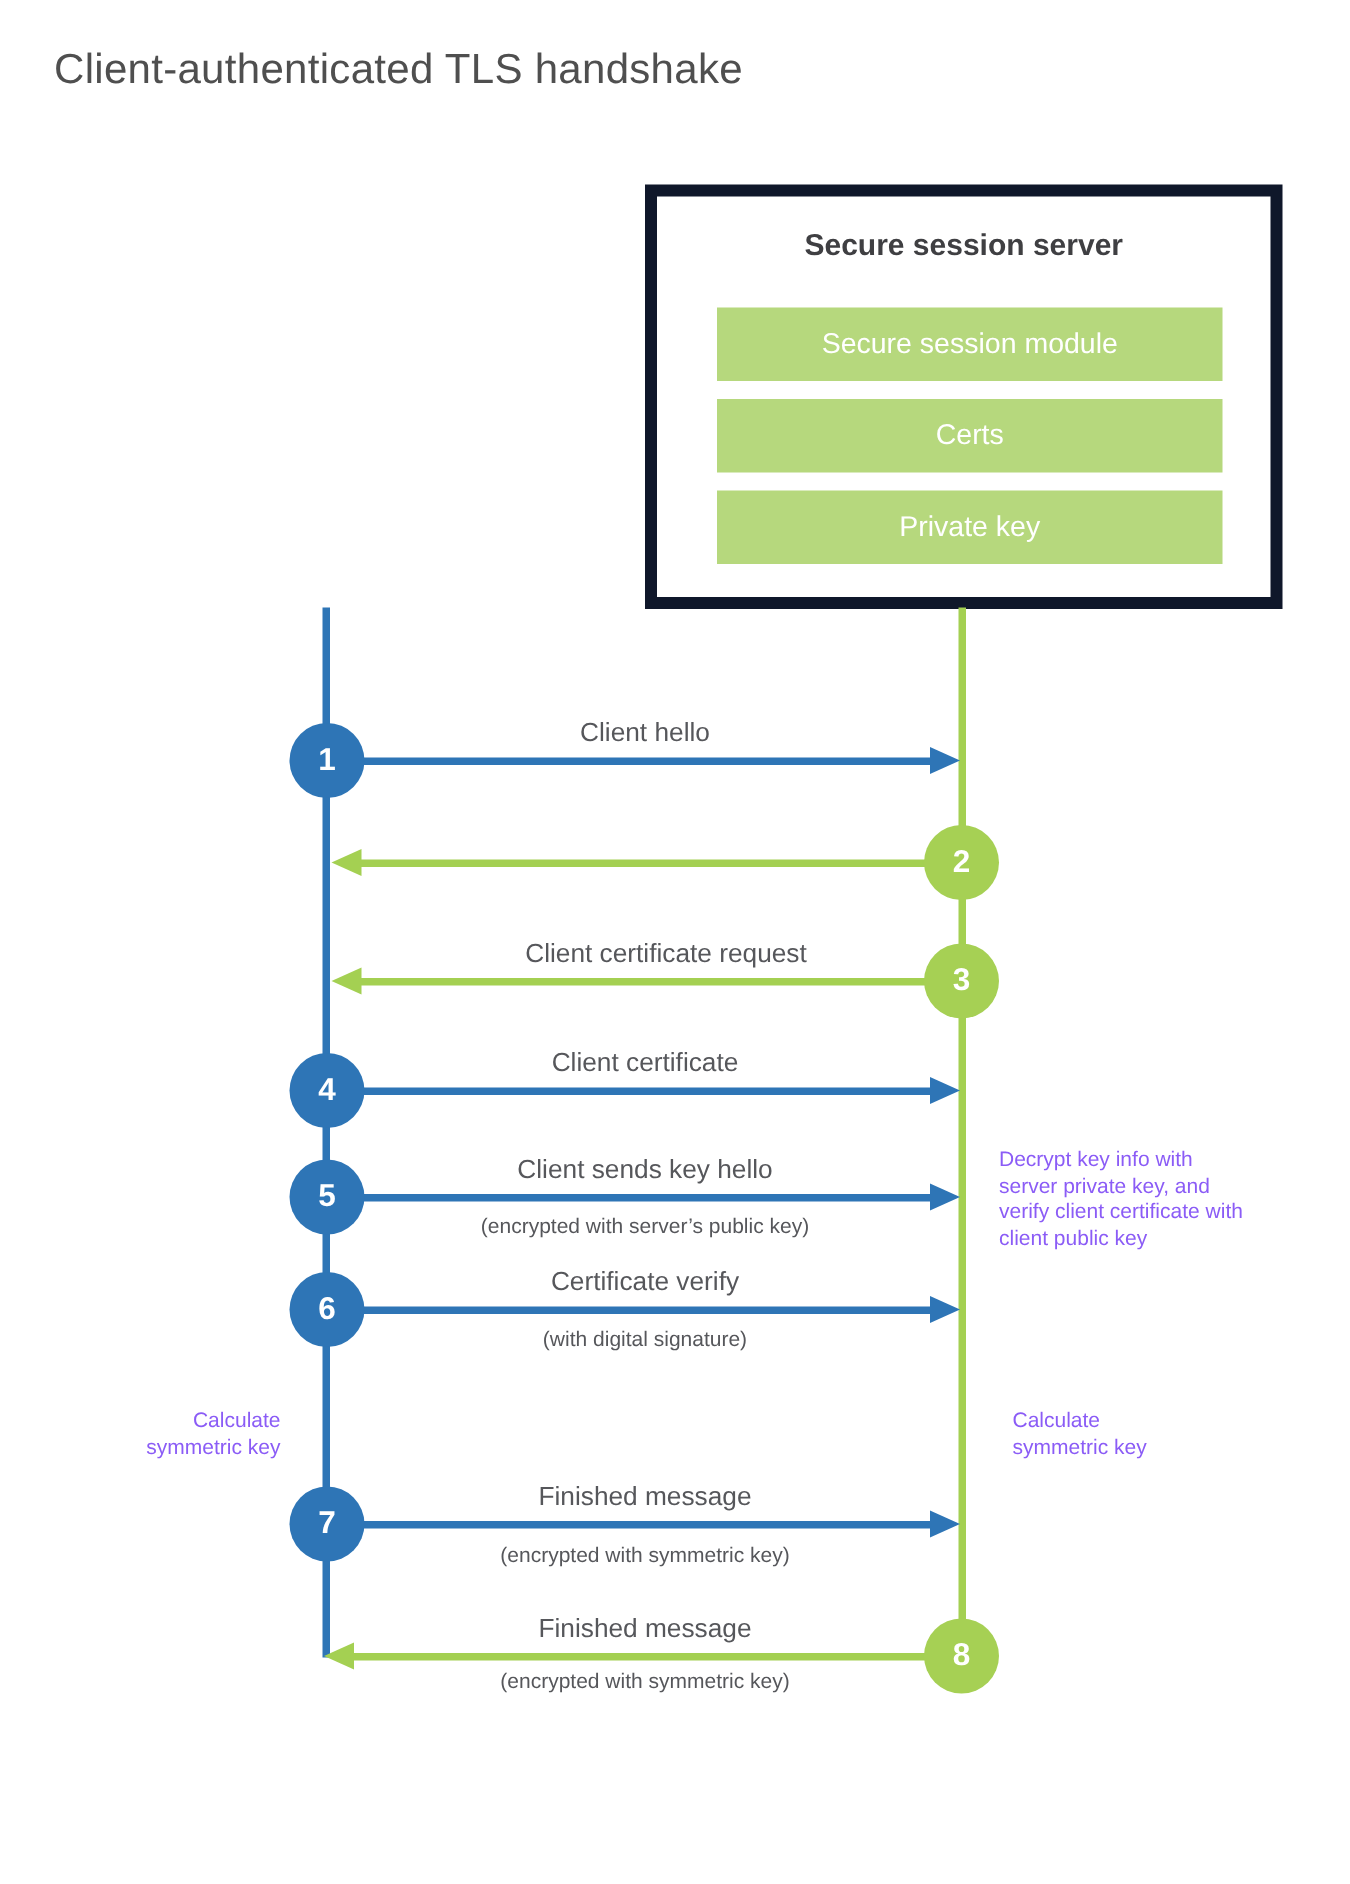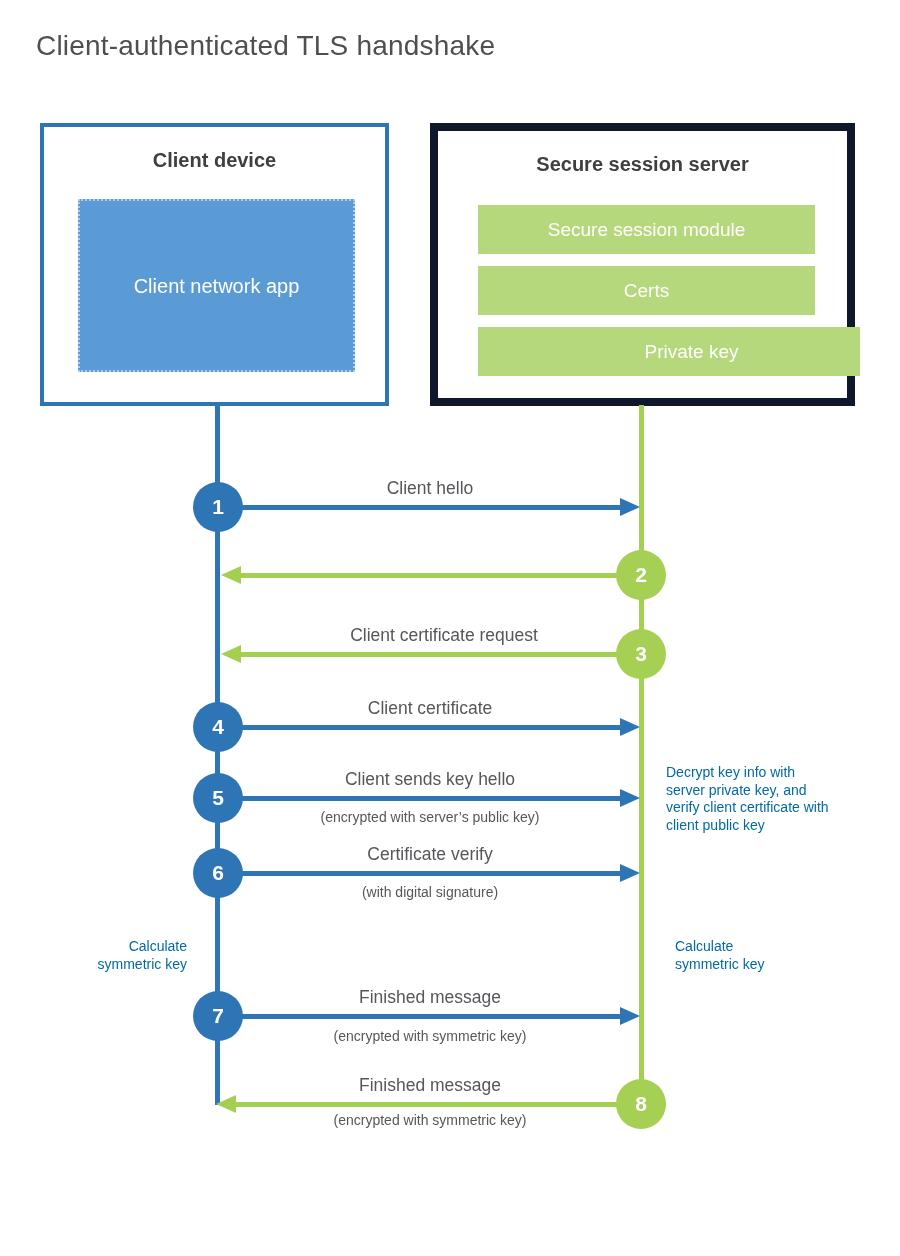--- a/index.html
+++ b/index.html
@@ -24,21 +24,21 @@
     position:absolute;left:34px;top:72px;width:277px;height:173px;
     background:#5b9bd5;border:2px dotted #aecde9;box-sizing:border-box;
     display:flex;align-items:center;justify-content:center;text-align:center;
     color:#ffffff;font-size:20px;line-height:28px;padding:0 40px;
   }
   .module-bar{
     position:absolute;left:40px;width:337px;height:49px;background:#b6d87d;
     display:flex;align-items:center;justify-content:center;
     color:#ffffff;font-size:19px;
   }
-  .bar-1{top:74px;} .bar-2{top:135px;} .bar-3{top:196px;padding-left:45px;}
+  .bar-1{top:74px;} .bar-2{top:135px;} .bar-3{top:196px;}
   
   .lifeline{position:absolute;top:405px;width:5px;height:700px;}
   .lifeline-client{left:215px;background:#2e75b6;}
   .lifeline-server{left:639px;background:#a4d052;}
   
   .step-circle{
     position:absolute;width:50px;height:50px;border-radius:50%;
     display:flex;align-items:center;justify-content:center;
     color:#ffffff;font-size:21px;font-weight:bold;
   }
@@ -65,36 +65,32 @@
     font-size:17.5px;color:#56575b;
   }
   .ml-1{top:478px;} .ml-2{top:546px;} .ml-3{top:625px;padding-left:14px;} .ml-4{top:698px;}
   .ml-5{top:769px;} .ml-6{top:844px;} .ml-7{top:987px;} .ml-8{top:1075px;}
   .msg-sub{
     position:absolute;left:220px;width:420px;text-align:center;
     font-size:14px;color:#56575b;
   }
   .ms-5{top:809px;} .ms-6{top:884px;} .ms-7{top:1028px;} .ms-8{top:1112px;}
   
-  .side-note{position:absolute;font-size:14px;line-height:17.5px;color:#0369a1;}
+  .side-note{position:absolute;font-size:14px;line-height:17.5px;color:#8b5cf6;}
   .note-decrypt{left:666px;top:764px;width:168px;text-align:left;}
   .note-calc-left{left:67px;top:938px;width:120px;text-align:right;}
   .note-calc-right{left:675px;top:938px;width:110px;text-align:left;}
 </style>
 </head>
 <body>
 
 <div id="canvas">
 
   <div class="page-title">Client-authenticated TLS handshake</div>
 
-  <div class="actor-box client-box">
-    <div class="actor-title">Client device</div>
-    <div class="app-box">Client network app</div>
-  </div>
 
   <div class="actor-box server-box">
     <div class="actor-title">Secure session server</div>
     <div class="module-bar bar-1">Secure session module</div>
     <div class="module-bar bar-2">Certs</div>
     <div class="module-bar bar-3">Private key</div>
   </div>
 
   <div class="lifeline lifeline-client"></div>
   <div class="lifeline lifeline-server"></div>

